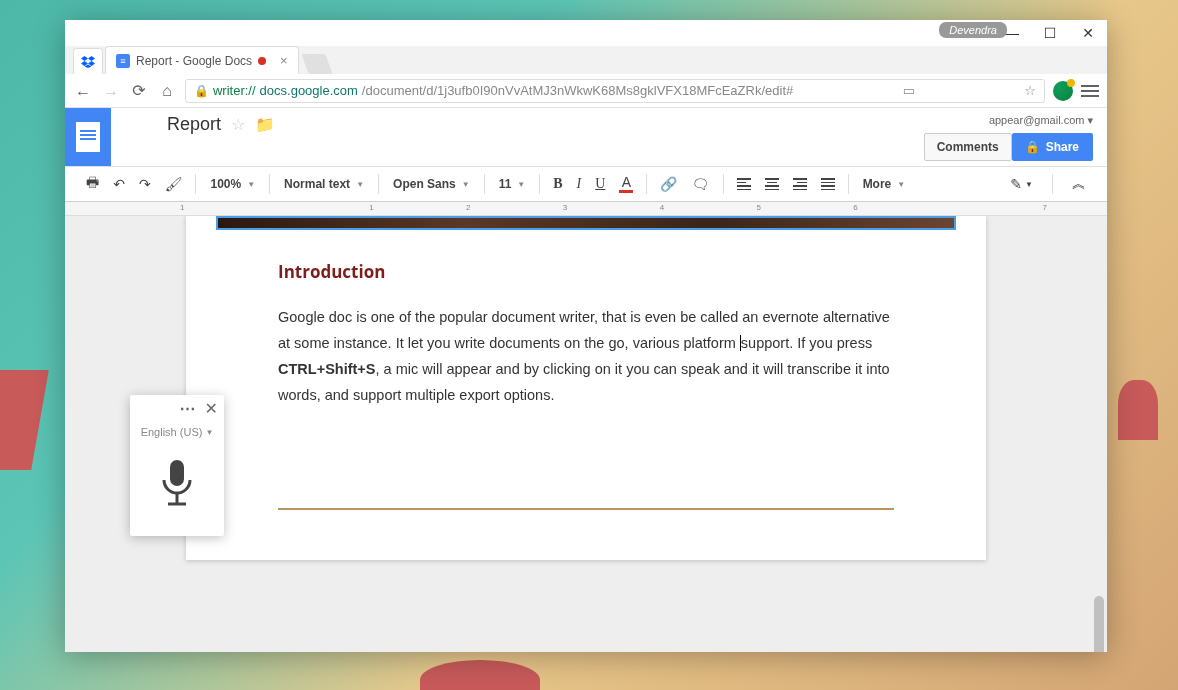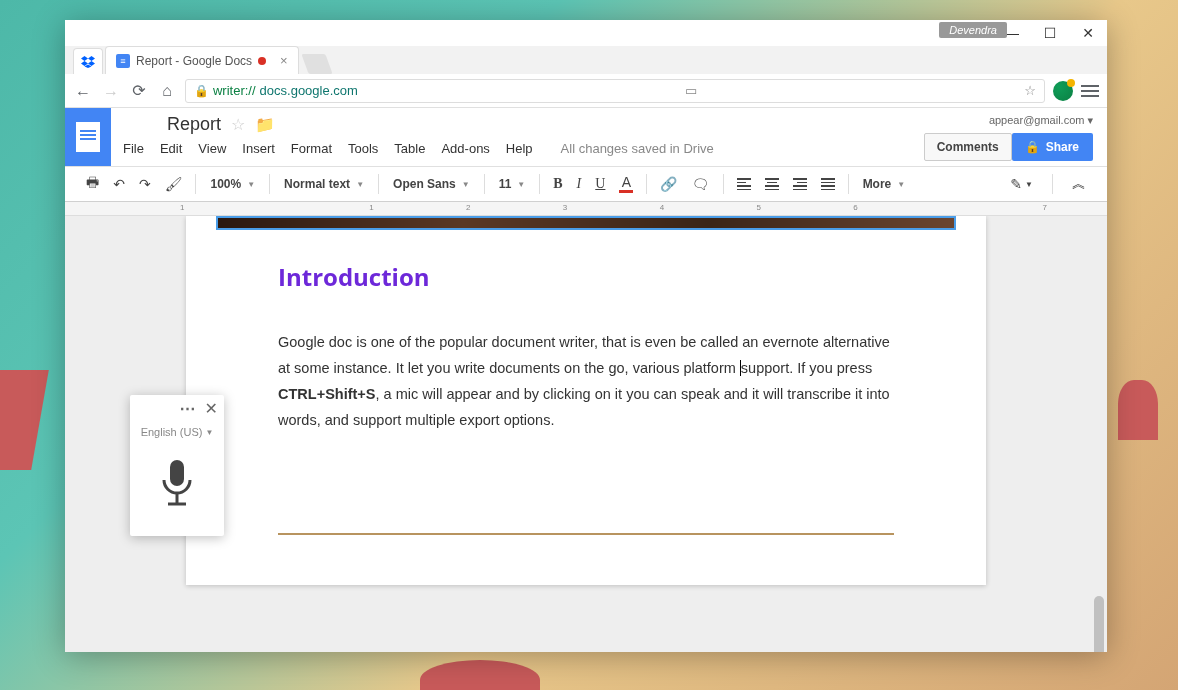--- a/index.html
+++ b/index.html
@@ -5,21 +5,21 @@
 * { margin: 0; padding: 0; box-sizing: border-box; font-family: Arial, sans-serif; }
 body { background: linear-gradient(135deg, #4db8a8 0%, #5cc5b5 30%, #e8c88a 60%, #d4a574 100%); width: 1178px; height: 690px; overflow: hidden; position: relative; }
 .wallpaper-deco { position: absolute; }
 .deco-left { left: -10px; top: 370px; width: 50px; height: 100px; background: #c85a5a; transform: skewX(-10deg); }
 .deco-right { right: 20px; top: 380px; width: 40px; height: 60px; background: #c85a5a; border-radius: 40% 40% 0 0; }
 .deco-bottom { left: 420px; bottom: -10px; width: 120px; height: 40px; background: #c85a5a; border-radius: 50% 50% 0 0; }
 
 .chrome-window { position: absolute; top: 20px; left: 65px; width: 1042px; height: 632px; background: #fff; box-shadow: 0 4px 30px rgba(0,0,0,0.3); display: flex; flex-direction: column; }
 
 .titlebar { height: 26px; background: #fff; display: flex; align-items: center; justify-content: flex-end; padding: 0 4px; position: relative; }
-.user-badge { background: #999; color: #fff; padding: 2px 10px; font-size: 11px; border-radius: 2px; position: absolute; top: 2px; right: 100px; font-style: italic; }
+.user-badge { background: #999; color: #fff; padding: 2px 10px; font-size: 11px; border-radius: 7px; position: absolute; top: 2px; right: 100px; font-style: italic; }
 .win-btn { width: 30px; height: 24px; display: flex; align-items: center; justify-content: center; cursor: pointer; font-size: 14px; color: #333; margin-left: 8px; }
 
 .tab-bar { height: 28px; background: #f2f2f2; display: flex; align-items: flex-end; padding-left: 8px; }
 .tab-dropbox { width: 30px; height: 26px; background: #fff; border-radius: 4px 4px 0 0; display: flex; align-items: center; justify-content: center; border: 1px solid #ddd; border-bottom: none; margin-right: 2px; }
 .tab { background: #fff; height: 28px; padding: 0 10px; display: flex; align-items: center; border-radius: 4px 4px 0 0; border: 1px solid #ddd; border-bottom: none; font-size: 12px; color: #555; gap: 6px; position: relative; }
 .tab-favicon { width: 14px; height: 14px; background: #4285f4; border-radius: 2px; display: flex; align-items: center; justify-content: center; color: #fff; font-size: 9px; font-weight: bold; }
 .red-dot { width: 8px; height: 8px; background: #d93025; border-radius: 50%; }
 .tab-close { font-size: 13px; color: #888; margin-left: 8px; }
 .new-tab { width: 24px; height: 20px; background: #e0e0e0; margin-left: 6px; transform: skewX(20deg); border-radius: 2px; }
 
@@ -75,21 +75,21 @@
 .more-btn { font-weight: bold; font-size: 12px; }
 .tb-right { margin-left: auto; display: flex; gap: 10px; align-items: center; }
 
 .ruler { height: 14px; background: #f5f5f5; border-bottom: 1px solid #ddd; position: relative; font-size: 8px; color: #888; }
 .ruler-nums { position: absolute; left: 115px; right: 60px; top: 1px; display: flex; justify-content: space-between; }
 
 .canvas { flex: 1; background: #eeeeee; overflow: auto; position: relative; }
 .page { width: 800px; background: #fff; margin: 0 auto 20px; box-shadow: 0 1px 5px rgba(0,0,0,0.2); padding: 0 0 50px; position: relative; }
 .page-img { height: 14px; background: linear-gradient(90deg, #2a1810, #5a3825, #3a2518, #6b4530); margin: 0 30px; border: 2px solid #4a9de8; }
 .page-content { padding: 30px 92px 20px; }
-.doc-h1 { font-size: 24px; font-weight: bold; color: #6d28d9; margin-bottom: 36px; font-family: 'Open Sans', sans-serif; }
+.doc-h1 { font-size: 17px; font-weight: bold; color: #7f1d1d; margin-bottom: 21px; font-family: 'Open Sans', sans-serif; }
 .doc-p { font-size: 14.5px; color: #333; line-height: 1.8; font-family: 'Open Sans', sans-serif; }
 .doc-p .cursor { border-left: 1px solid #000; }
 .hr-line { border: none; border-top: 2px solid #b8945f; margin: 80px 92px 0; }
 
 .voice-widget { position: absolute; left: 65px; top: 179px; width: 94px; background: #fff; box-shadow: 0 2px 12px rgba(0,0,0,0.25); border-radius: 2px; }
 .voice-top { display: flex; justify-content: flex-end; padding: 4px 6px; gap: 8px; color: #666; }
 .voice-lang { text-align: center; font-size: 11px; color: #888; padding: 4px 0 10px; display: flex; align-items: center; justify-content: center; gap: 3px; }
 .voice-mic { display: flex; justify-content: center; padding: 10px 0 24px; }
 .mic-svg { width: 44px; height: 54px; }
 
@@ -128,20 +128,21 @@
 
   <div class="nav-bar">
     <span class="nav-btn">←</span>
     <span class="nav-btn disabled">→</span>
     <span class="nav-btn">⟳</span>
     <span class="nav-btn">⌂</span>
     <div class="url-bar">
       <span class="lock-icon">🔒</span>
       <span class="url-proto">writer://</span>
         <span class="url-domain">docs.google.com</span>
+        <span class="url-path">/document/d/1j3ufb0I90nVvAtMJ3nWkwK68Ms8gklVFX18MFcEaZRk/edit#</span>
       <span class="rec-icon" style="margin-left:auto">▭</span>
       <span class="url-star">☆</span>
     </div>
     <div class="ext-icon">
         <div class="ext-badge"></div>
       </div>
     <div class="menu-lines">
         <span></span>
         <span></span>
         <span></span>
@@ -151,32 +152,20 @@
   <div class="docs-app">
     <div class="docs-header">
       <div class="docs-logo-box">
         <div class="docs-logo"></div>
       </div>
       <div class="docs-titlearea">
         <div class="doc-title-row">
           <span class="doc-title">Report</span>
           <span class="star-btn">☆</span>
           <span class="folder-btn">📁</span>
-        </div>
-        <div class="menubar">
-          <span class="menubar-item">File</span>
-          <span class="menubar-item">Edit</span>
-          <span class="menubar-item">View</span>
-          <span class="menubar-item">Insert</span>
-          <span class="menubar-item">Format</span>
-          <span class="menubar-item">Tools</span>
-          <span class="menubar-item">Table</span>
-          <span class="menubar-item">Add-ons</span>
-          <span class="menubar-item">Help</span>
-          <span class="save-status">All changes saved in Drive</span>
         </div>
       </div>
       <div class="docs-header-right">
         <span class="user-email">appear@gmail.com ▾</span>
         <div class="header-btns">
           <div class="comments-btn">Comments</div>
           <div class="share-btn">
             <span>🔒</span>
             <span>Share</span>
           </div>

